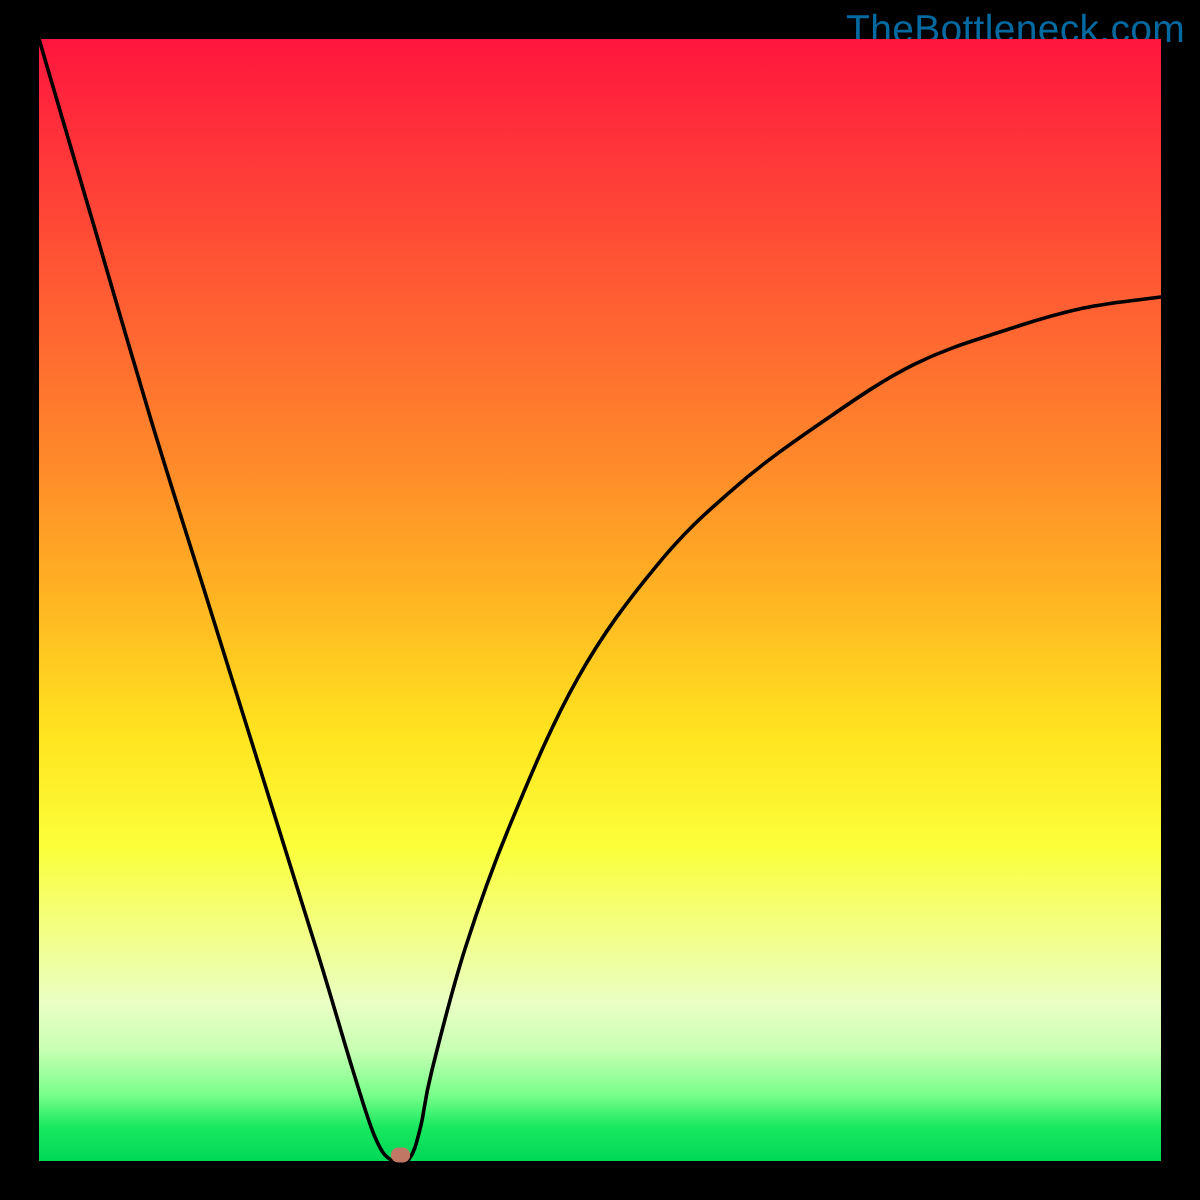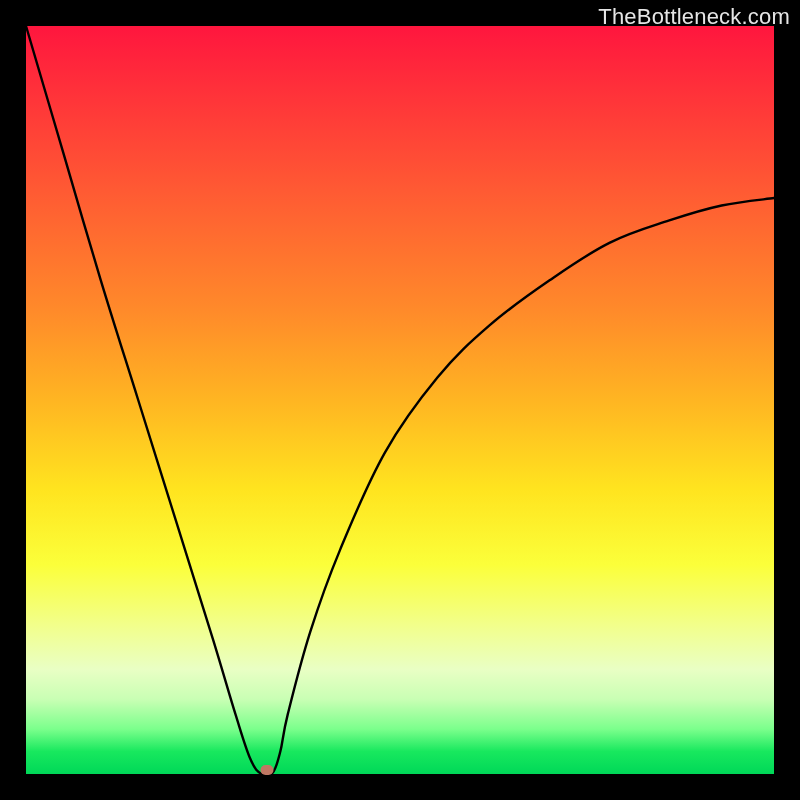--- a/index.html
+++ b/index.html
@@ -40,22 +40,22 @@
       #c9ffb4 90%,
       #7bff8c 94%,
       #18e85e 97%,
       #00d858 100%
     );
   }
   .watermark {
     position: absolute;
     top: 4px;
     right: 10px;
-    color: #e5e5e5;
-    font-size: 22px;
+    color: #0369a1;
+    font-size: 26px;
     font-weight: 500;
     letter-spacing: 0.2px;
     user-select: none;
   }
   svg.curve {
     position: absolute;
     left: 0;
     top: 0;
     width: 748px;
     height: 748px;

